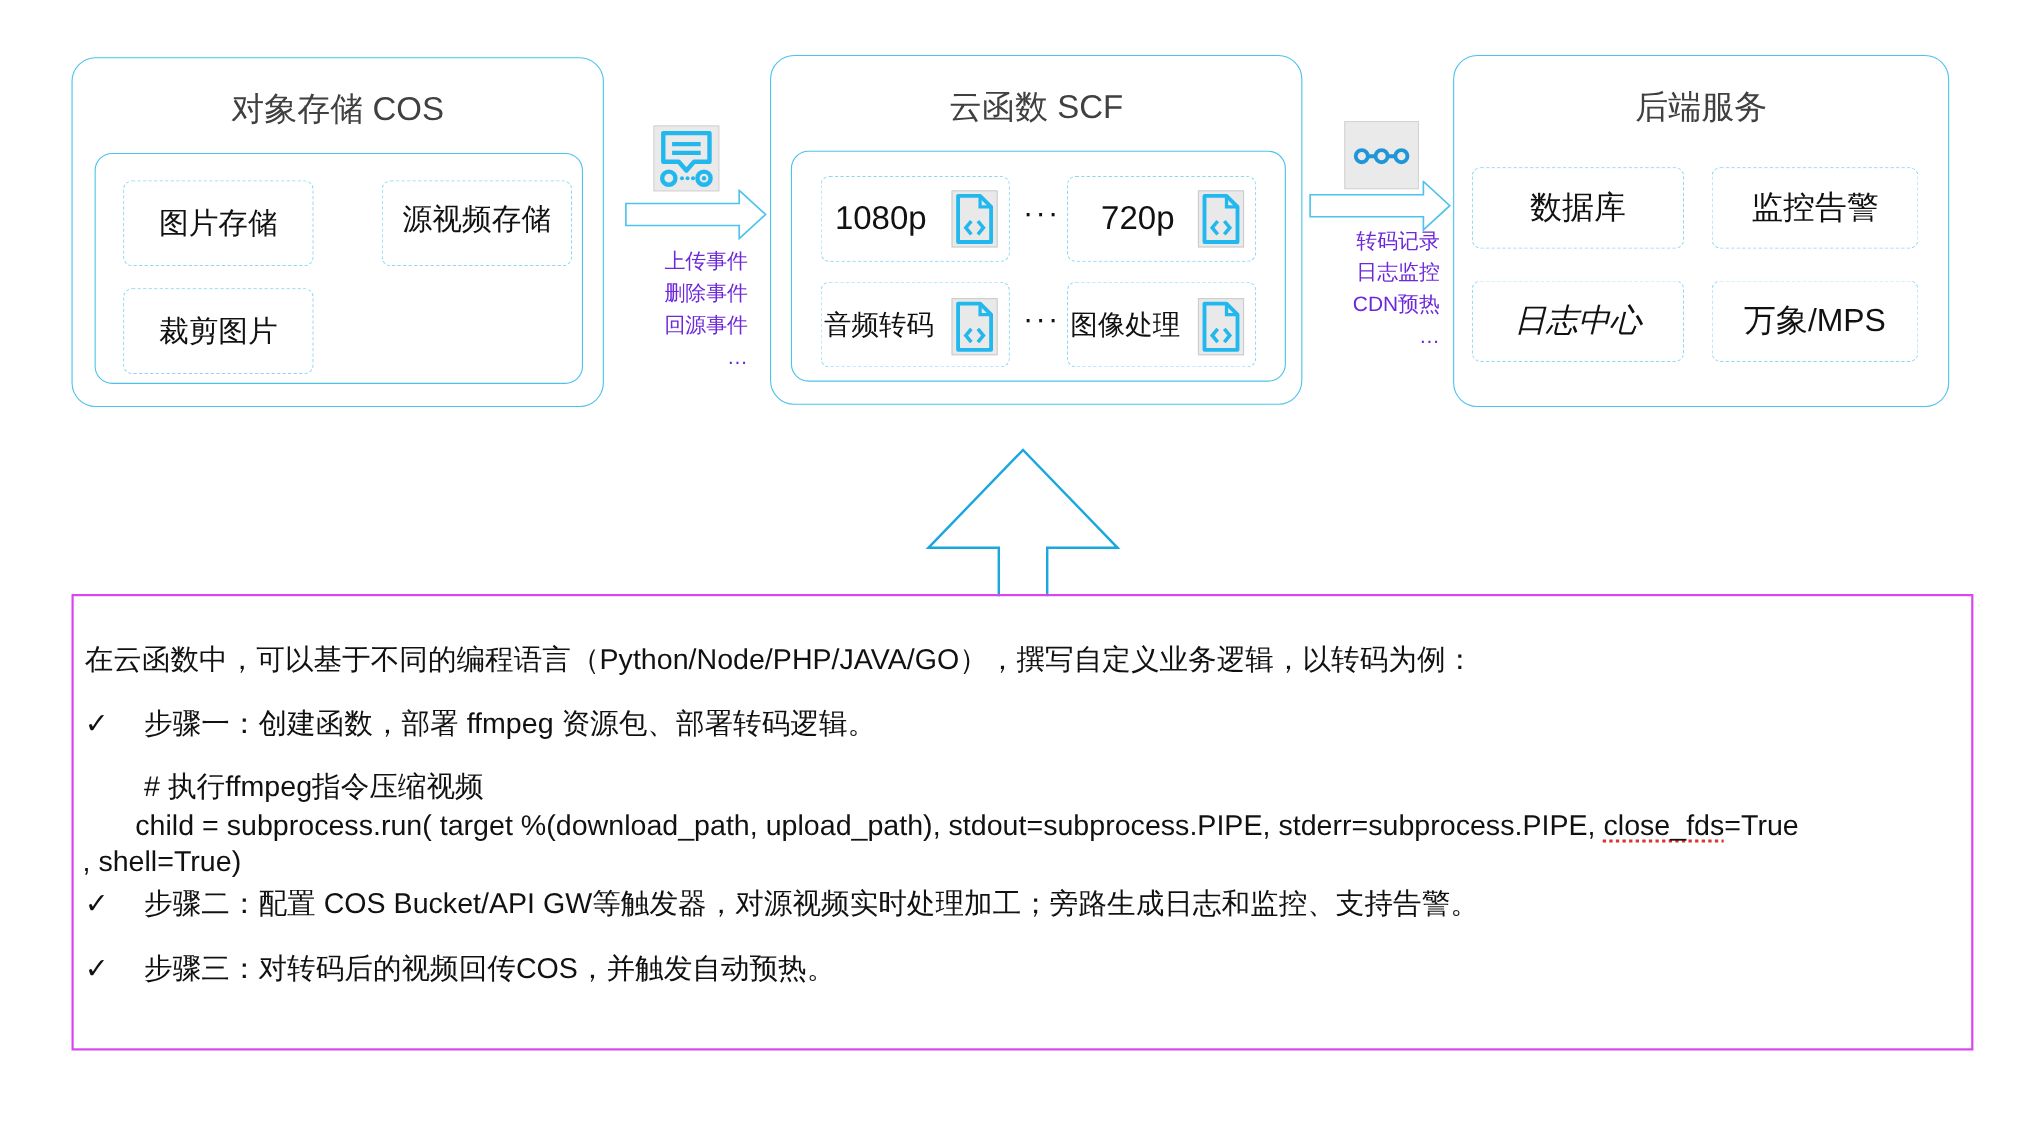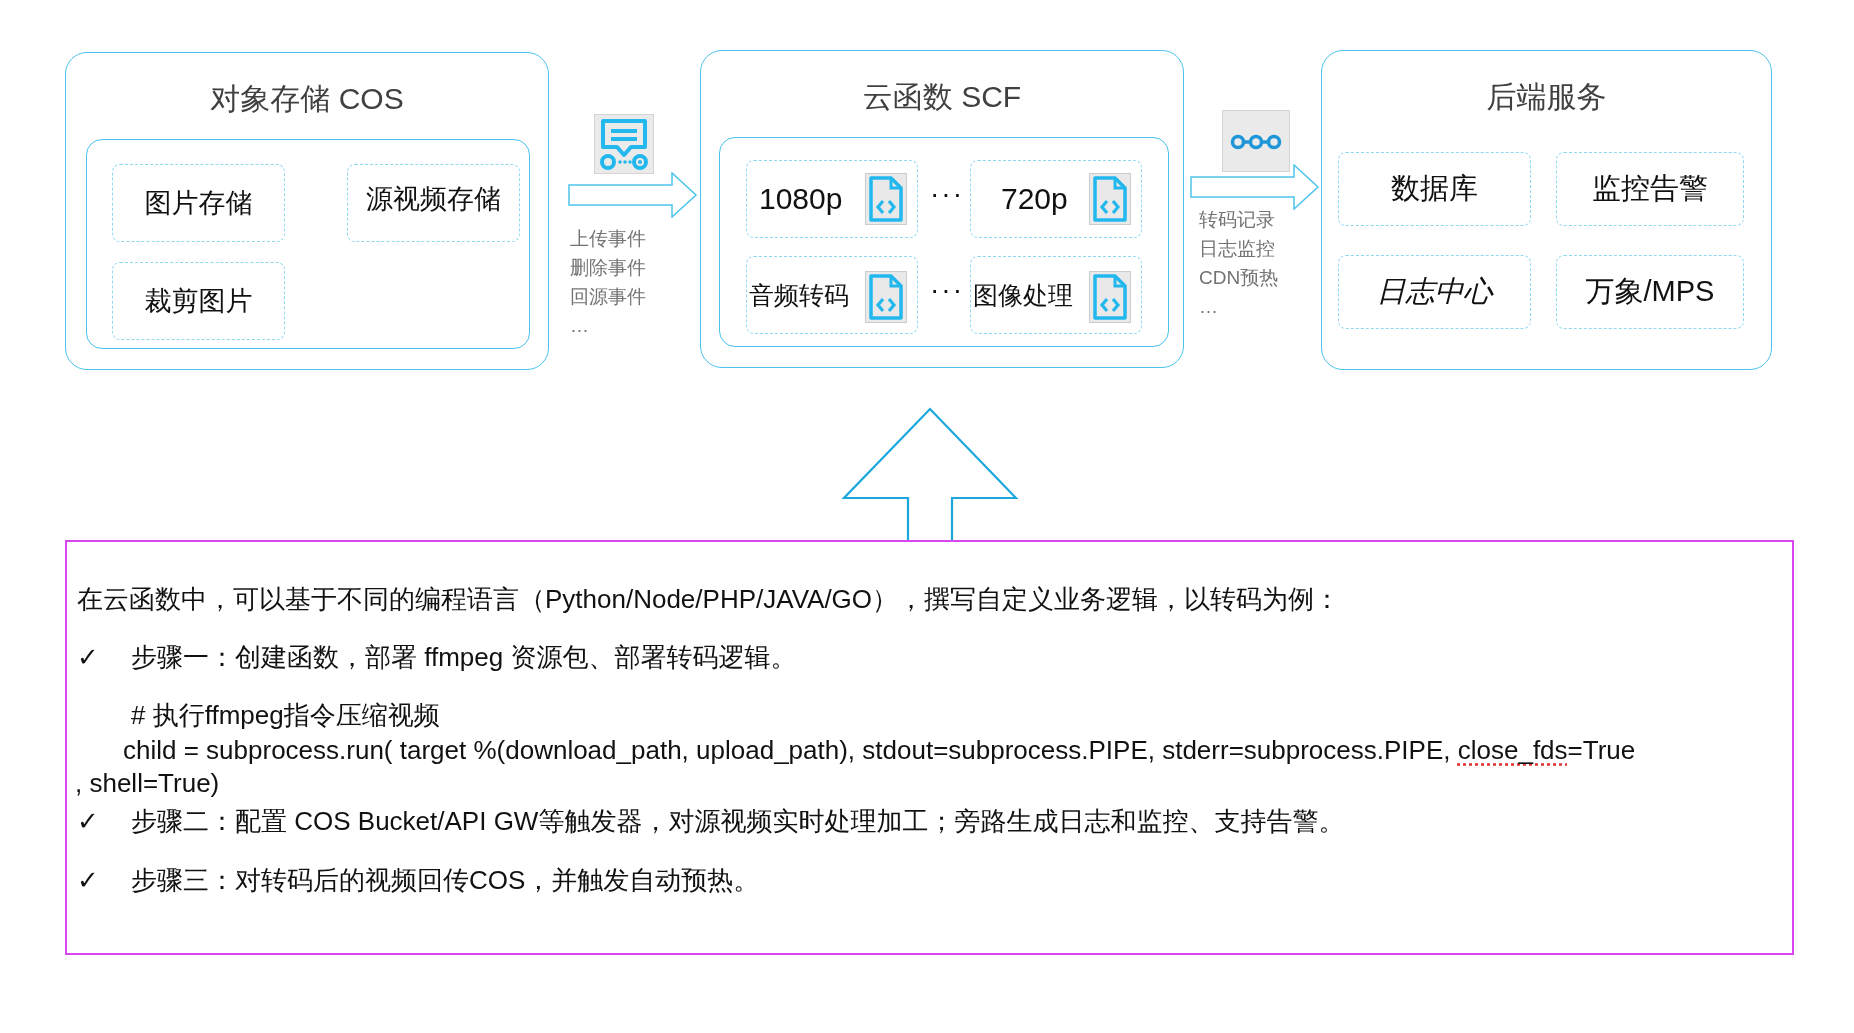--- a/index.html
+++ b/index.html
@@ -6,21 +6,21 @@
   body{width:1854px;height:1033px;position:relative;overflow:hidden;font-family:"Liberation Sans","DejaVu Sans",sans-serif;color:#111;}
   .panel{position:absolute;border:1.5px solid #4cc3ec;border-radius:22px;background:#fff;box-sizing:border-box;}
   .panel-title{position:absolute;left:0;right:0;text-align:center;font-size:30px;color:#404040;}
   .inner{position:absolute;border:1.5px solid #4cc3ec;border-radius:16px;box-sizing:border-box;}
   .cell{position:absolute;border:1.5px dashed #8fd8f2;border-radius:8px;box-sizing:border-box;display:flex;align-items:center;font-size:27px;color:#111;}
   .cell.center{justify-content:center;}
   .cell .lbl{white-space:nowrap;}
   .file-icon{position:absolute;width:42px;height:52px;background:#e9e9e9;border:1px solid #ccc;box-sizing:border-box;}
   .file-icon svg{display:block;}
   .dots{position:absolute;font-size:28px;letter-spacing:2px;color:#111;}
-  .side-label{position:absolute;text-align:left;font-size:19px;line-height:29px;color:#737373;}
+  .side-label{position:absolute;text-align:right;font-size:19px;line-height:29px;color:#6d28d9;}
   .icon-box{position:absolute;background:#eaeaea;border:1px solid #d4d4d4;box-sizing:border-box;}
   .textbox{position:absolute;left:65px;top:540px;width:1729px;height:415px;border:2px solid #d946ef;box-sizing:border-box;}
   .tline{position:absolute;font-size:26px;white-space:nowrap;color:#111;}
   .check{display:inline-block;width:54px;}
   .squiggle{text-decoration:underline dotted #e03030;text-underline-offset:4px;}
 </style>
 </head>
 <body>
 
 <div class="panel" style="left:65px;top:52px;width:484px;height:318px;">

